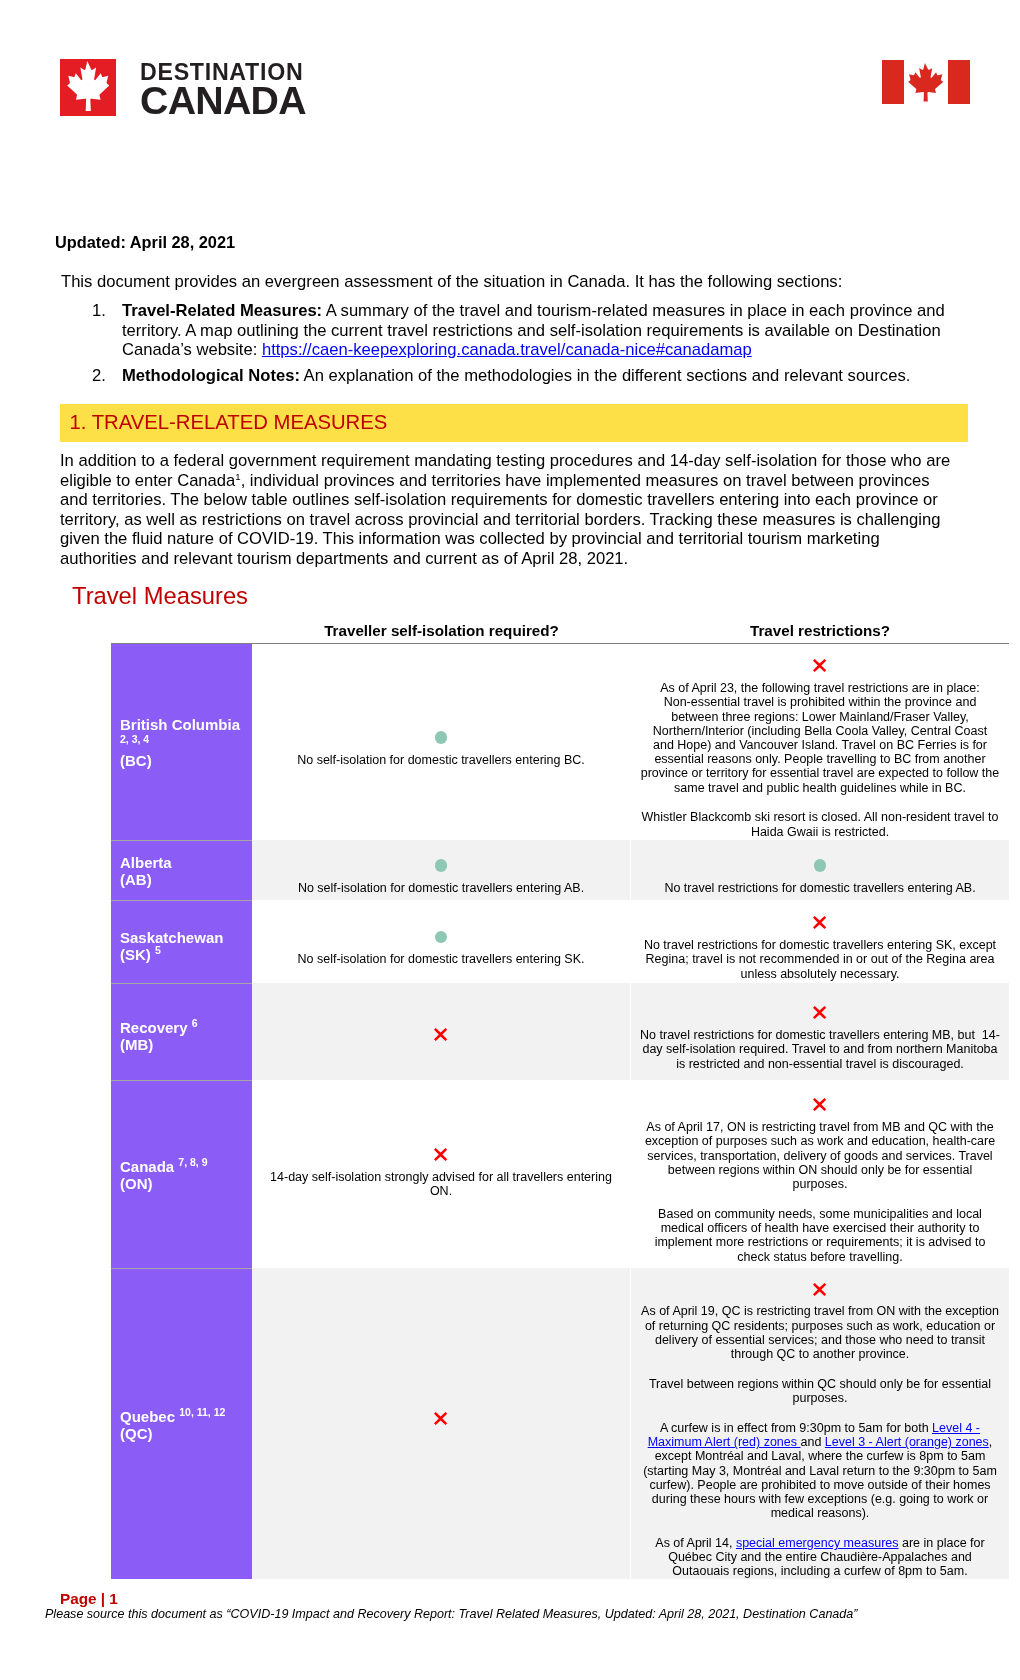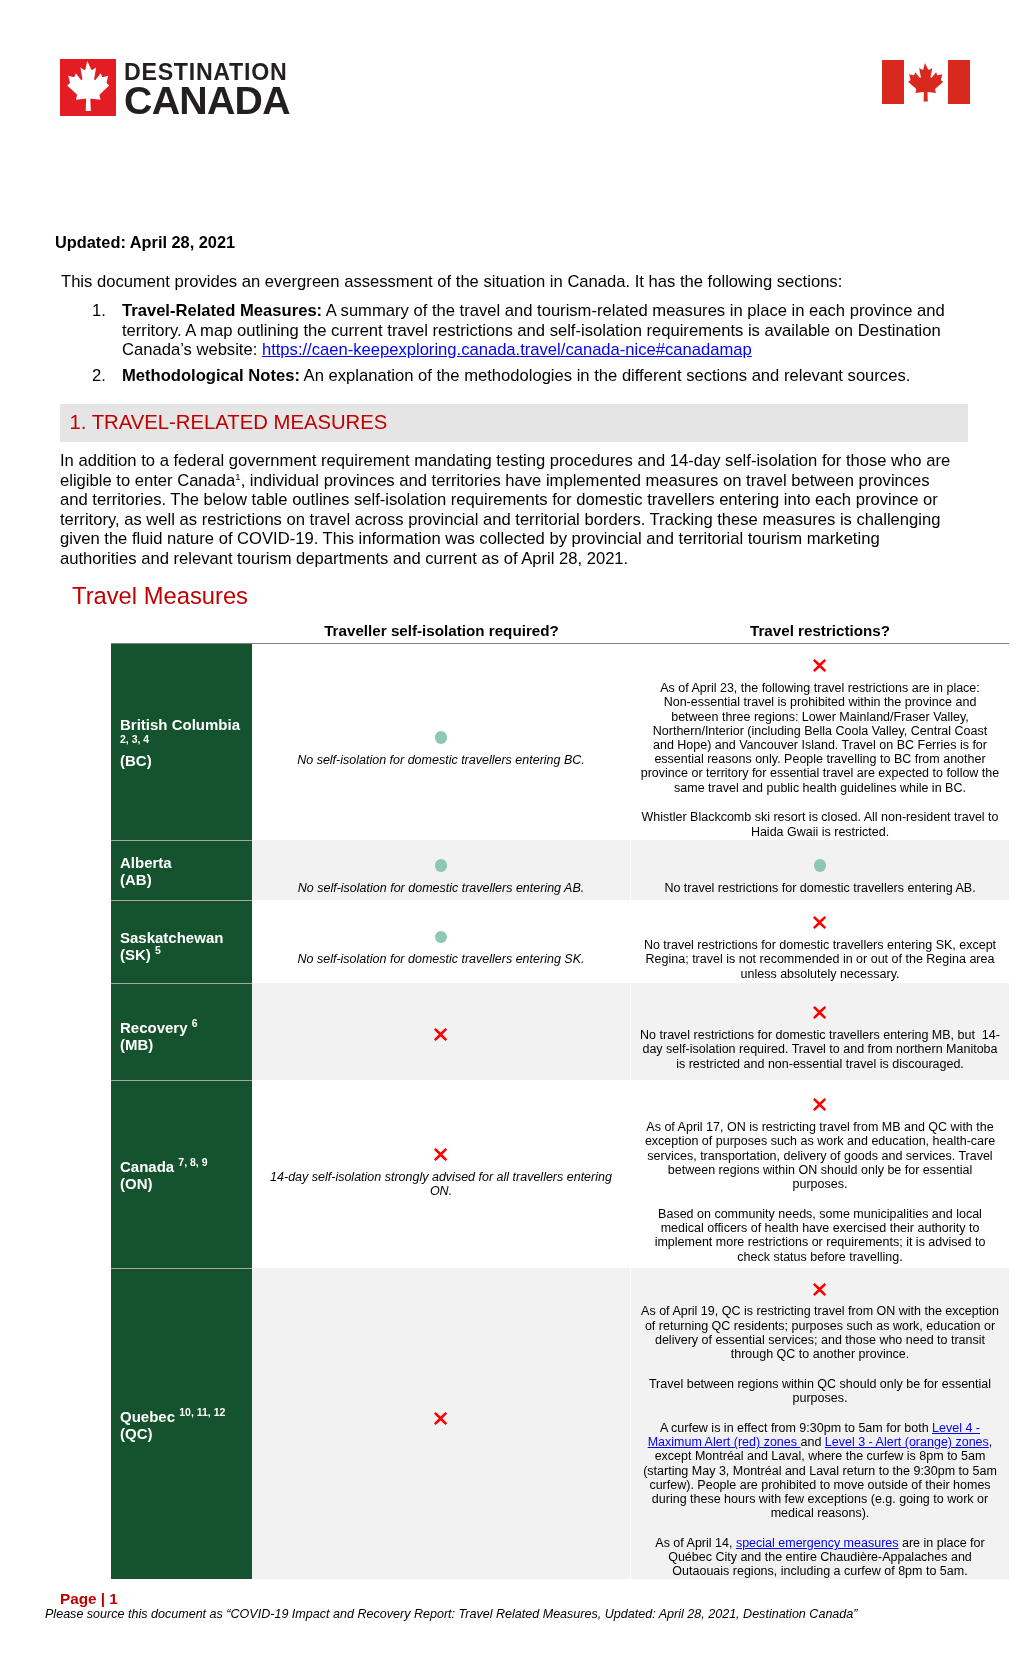--- a/index.html
+++ b/index.html
@@ -3,21 +3,21 @@
 <meta charset="utf-8">
 <style>
   html,body{margin:0;padding:0;background:#fff;}
   body{width:1020px;height:1680px;font-family:"Liberation Sans",sans-serif;color:#000;}
   .page{position:relative;width:1020px;height:1680px;overflow:hidden;background:#fff;}
 
   
   .logo{position:absolute;left:60px;top:59px;display:flex;align-items:flex-start;}
   .logo-mark{width:56px;height:57px;background:#E41D25;display:block;position:relative;flex:none;}
   .logo-mark svg{position:absolute;left:6.6px;top:2px;}
-  .logo-txt{margin-left:8px;line-height:1;padding-top:2px;}
+  .logo-txt{margin-left:24px;line-height:1;padding-top:2px;}
   .logo-l1{font-weight:bold;font-size:23.2px;letter-spacing:0.72px;color:#231f20;display:block;height:20px;}
   .logo-l2{font-weight:bold;font-size:39.3px;letter-spacing:-0.75px;color:#231f20;display:block;margin-top:0px;}
 
   .flag{position:absolute;left:882px;top:60px;width:88px;height:44px;background:#fff;display:block;}
   .flag .bar{position:absolute;top:0;width:22.2px;height:44px;background:#D9291E;}
   .flag .bar.l{left:0;}
   .flag .bar.r{right:0;}
   .flag svg{position:absolute;left:26.3px;top:3.2px;}
 
   
@@ -27,44 +27,44 @@
   
   .lead{position:absolute;left:61px;top:272px;width:920px;font-size:16.6px;line-height:19.6px;}
   .olist{position:absolute;left:92px;top:301px;width:880px;font-size:16.6px;line-height:19.6px;list-style:none;margin:0;padding:0;}
   .oli{position:relative;padding-left:30px;margin-bottom:0px;}
   .oli+.oli{margin-top:6px;}
   .oli .num{position:absolute;left:0;width:20px;text-align:left;}
   .oli b{font-weight:bold;}
   a.link{color:#0000FF;text-decoration:underline;}
 
   
-  .band{position:absolute;left:60px;top:404px;width:908px;height:38px;background:#e5e5e5;}
+  .band{position:absolute;left:60px;top:404px;width:908px;height:38px;background:#fde047;}
   .band span{position:absolute;left:9.5px;top:7.5px;font-size:20.3px;line-height:21px;color:#C00000;}
 
   .para{position:absolute;left:60px;top:451px;width:898px;font-size:16.6px;line-height:19.6px;}
   .para sup{font-size:9.6px;vertical-align:baseline;position:relative;top:-5.2px;line-height:0;}
 
   .subhead{position:absolute;left:72px;top:584px;font-size:23.75px;color:#C00000;line-height:24px;}
 
   
   .tbl{position:absolute;left:72px;top:617px;width:898px;padding-left:39px;}
   .thr{display:flex;height:26px;align-items:flex-end;padding-bottom:3px;box-sizing:border-box;}
   .thr .h1{width:141px;}
   .thr .h2{width:379px;text-align:center;font-weight:bold;font-size:15.2px;line-height:16px;padding-bottom:1px;box-sizing:border-box;}
   .thr .h3{width:378px;text-align:center;font-weight:bold;font-size:15.2px;line-height:16px;padding-bottom:1px;box-sizing:border-box;}
   .row{display:flex;box-sizing:border-box;}
   .row .c1{border-top:1px solid #A6A6A6;}
   .row.first{border-top:1px solid #808080;}
   .row.first .c1{border-top:none;}
-  .c1{width:141px;background:#14532d;color:#fff;box-sizing:border-box;padding:0 6px 0 9px;display:flex;flex-direction:column;justify-content:center;}
+  .c1{width:141px;background:#8b5cf6;color:#fff;box-sizing:border-box;padding:0 6px 0 9px;display:flex;flex-direction:column;justify-content:center;}
   .c1 .nm{font-weight:bold;font-size:15px;line-height:17px;}
   .c1 .ab{font-weight:bold;font-size:15px;line-height:17px;}
   .c1 .sp{font-weight:bold;font-size:10.5px;line-height:12px;}
   .c1 sup{font-size:10.5px;vertical-align:super;line-height:0;}
-  .c2{width:378px;box-sizing:border-box;padding:8px 4px 4px;text-align:center;font-size:12.5px;line-height:14.2px;white-space:pre-line;display:flex;flex-direction:column;justify-content:center;font-style:italic;}
+  .c2{width:378px;box-sizing:border-box;padding:8px 4px 4px;text-align:center;font-size:12.5px;line-height:14.2px;white-space:pre-line;display:flex;flex-direction:column;justify-content:center;}
   .c3{width:379px;box-sizing:border-box;padding:8px 4px 4px;text-align:center;font-size:12.5px;line-height:14.2px;white-space:pre-line;display:flex;flex-direction:column;justify-content:center;border-left:1px solid #fff;}
   .shaded .c2,.shaded .c3{background:#F2F2F2;}
   .dot{display:inline-block;width:12.3px;height:12.3px;border-radius:50%;background:#8EC7B3;vertical-align:middle;}
   .iconrow{height:32px;line-height:32px;text-align:center;}
   .xmark{display:block;margin:0 auto;height:32px;line-height:32px;text-align:center;}
   .xmark svg{vertical-align:middle;}
   .cp{margin:0 0 15.7px 0;}
   .cp:last-child{margin-bottom:0;}
 
   

